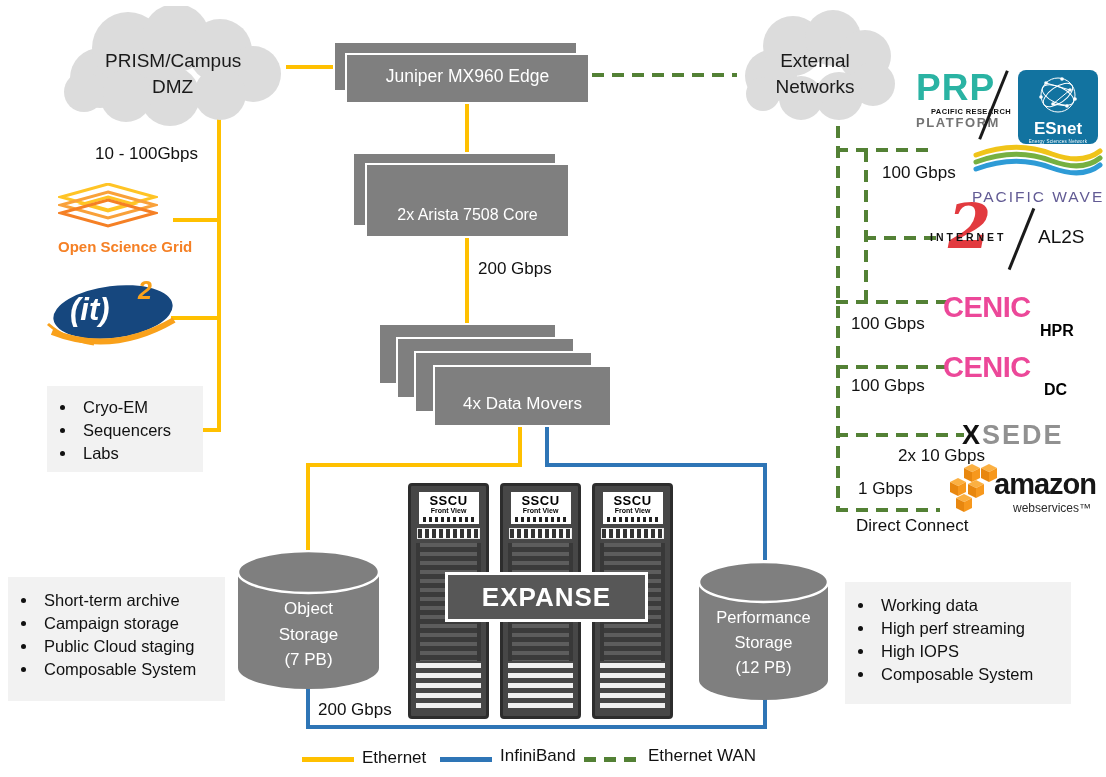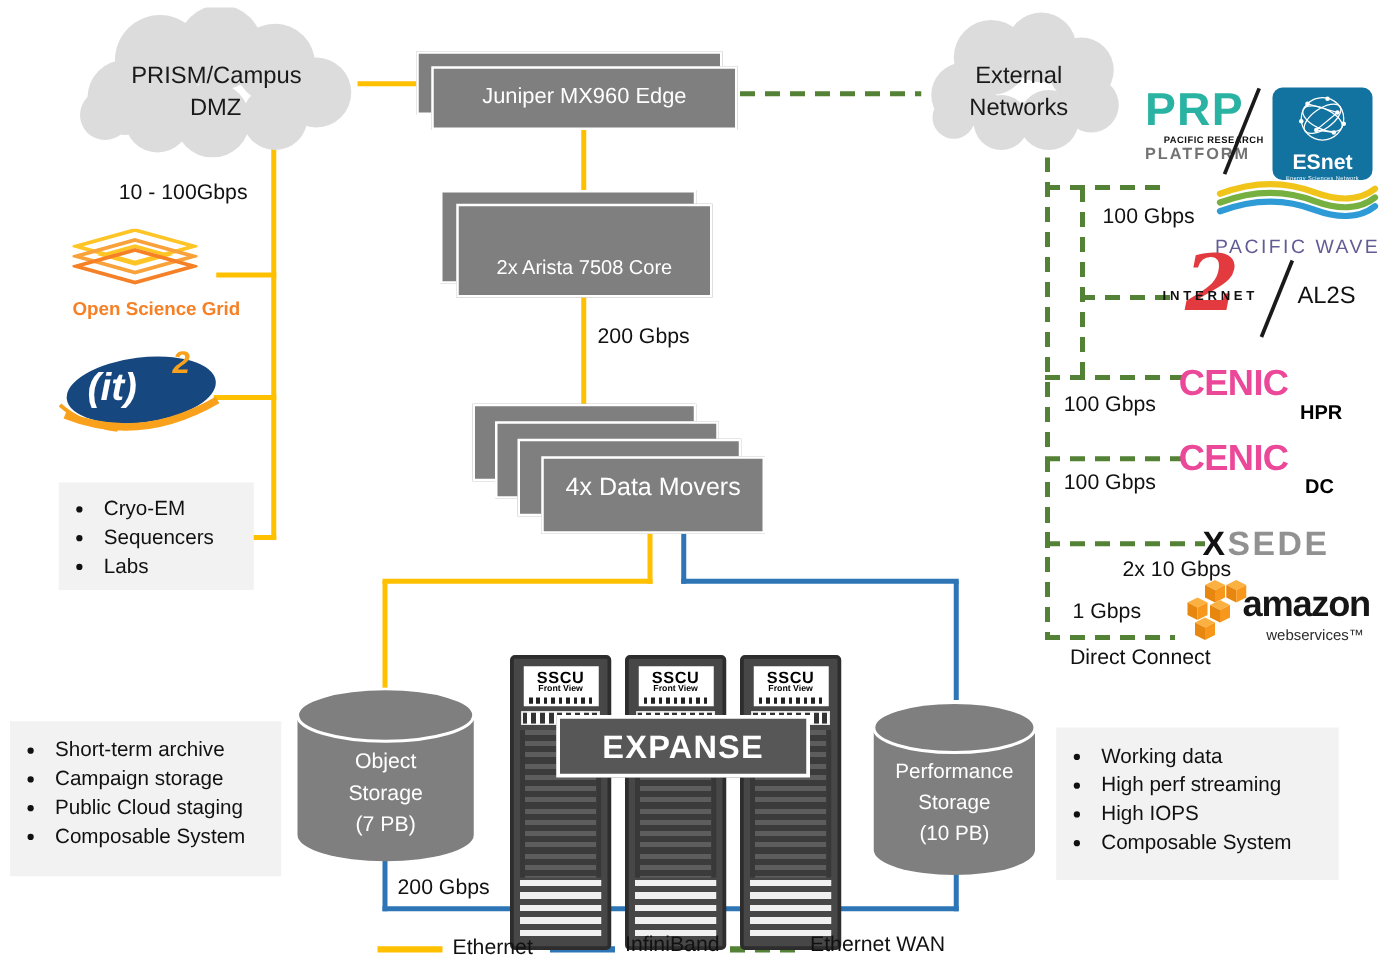--- a/index.html
+++ b/index.html
@@ -20,21 +20,21 @@
   
   .cyl-text{position:absolute;z-index:4;width:100%;text-align:center;color:#fff;font-size:17px;line-height:1.5;}
   
   .blist{position:absolute;background:#F2F2F2;z-index:3;box-sizing:border-box;}
   .blist ul{margin:0;padding:0 0 0 24px;list-style:disc;}
   .blist li{margin:4px 0;padding-left:6px;font-size:16.5px;color:#111;}
   
   .lbl{position:absolute;z-index:4;font-size:17px;color:#111;white-space:nowrap;}
   
   .rack{position:absolute;width:81px;height:236px;background:#474747;border:3px solid #2d2d2d;
-        border-radius:4px;box-sizing:border-box;z-index:2;display:flex;flex-direction:column;padding:4px 5px;margin-top:41px;}
+        border-radius:4px;box-sizing:border-box;z-index:2;display:flex;flex-direction:column;padding:4px 5px;}
   .rack-label{background:#fff;width:56px;margin:2px auto 2px;text-align:center;padding:2px 2px 2px;}
   .rack-label .t1{font-size:13px;font-weight:bold;line-height:1;letter-spacing:.5px;color:#000;}
   .rack-label .t2{font-size:7px;font-weight:bold;line-height:1.2;color:#000;}
   .rack-label .dots{height:5px;margin:2px 2px 0;background:repeating-linear-gradient(90deg,#222 0 3px,#fff 3px 6px);}
   .rack-strip{height:9px;margin:2px 1px;border:1px solid #e8e8e8;
         background:#fff repeating-linear-gradient(90deg,#333 0 4px,#fff 4px 7px);}
   .rack-mid{flex:1;margin:2px 0;border-left:4px solid #383838;border-right:4px solid #383838;
         background:repeating-linear-gradient(180deg,#5d5d5d 0 4px,#3b3b3b 4px 9px);}
   .rack-bottom{height:48px;margin:0 0 1px;
         background:repeating-linear-gradient(180deg,#f0f0f0 0 5px,#474747 5px 10px);}
@@ -136,21 +136,21 @@
   <div class="devlabel" style="left:345px;top:66px;width:245px;font-size:17.5px;">Juniper MX960 Edge</div>
 
   <div class="devbox" style="left:352px;top:152px;width:205px;height:75px;"></div>
   <div class="devbox" style="left:365px;top:163px;width:205px;height:75px;"></div>
   <div class="devlabel" style="left:365px;top:206px;width:205px;font-size:16px;">2x Arista 7508 Core</div>
 
   <div class="devbox" style="left:378px;top:323px;width:179px;height:62px;"></div>
   <div class="devbox" style="left:396px;top:337px;width:179px;height:62px;"></div>
   <div class="devbox" style="left:414px;top:351px;width:179px;height:62px;"></div>
   <div class="devbox" style="left:433px;top:365px;width:179px;height:62px;"></div>
-  <div class="devlabel" style="left:433px;top:379px;width:179px;font-size:20px;">4x Data Movers</div>
+  <div class="devlabel" style="left:433px;top:394px;width:179px;font-size:17px;">4x Data Movers</div>
 
   <div class="rack" style="left:408px;top:483px;">
     <div class="rack-label">
       <div class="t1">SSCU</div>
       <div class="t2">Front View</div>
       <div class="dots"></div>
     </div>
     <div class="rack-strip"></div>
     <div class="rack-mid"></div>
     <div class="rack-bottom"></div>
@@ -191,21 +191,21 @@
   </div>
 
   <div class="abs" style="left:698px;top:561px;width:131px;height:141px;z-index:3;">
     <svg width="131" height="141" viewBox="0 0 131 141">
       <path d="M1,21 v98 a64.5,20 0 0 0 129,0 v-98" fill="#7F7F7F"></path>
       <ellipse cx="65.5" cy="21" rx="64.5" ry="20" fill="#7F7F7F" stroke="#fff" stroke-width="2.5"></ellipse>
     </svg>
     <div class="cyl-text" style="top:44px;font-size:16.5px;">
       <div>Performance</div>
       <div>Storage</div>
-      <div>(10 PB)</div>
+      <div>(12 PB)</div>
     </div>
   </div>
 
   <div class="lbl" style="left:95px;top:144px;">10 - 100Gbps</div>
   <div class="lbl" style="left:478px;top:259px;">200 Gbps</div>
   <div class="lbl" style="left:318px;top:700px;">200 Gbps</div>
   <div class="lbl" style="left:882px;top:163px;">100 Gbps</div>
   <div class="lbl" style="left:851px;top:314px;">100 Gbps</div>
   <div class="lbl" style="left:851px;top:376px;">100 Gbps</div>
   <div class="lbl" style="left:858px;top:446px;margin-left:40px;">2x 10 Gbps</div>

